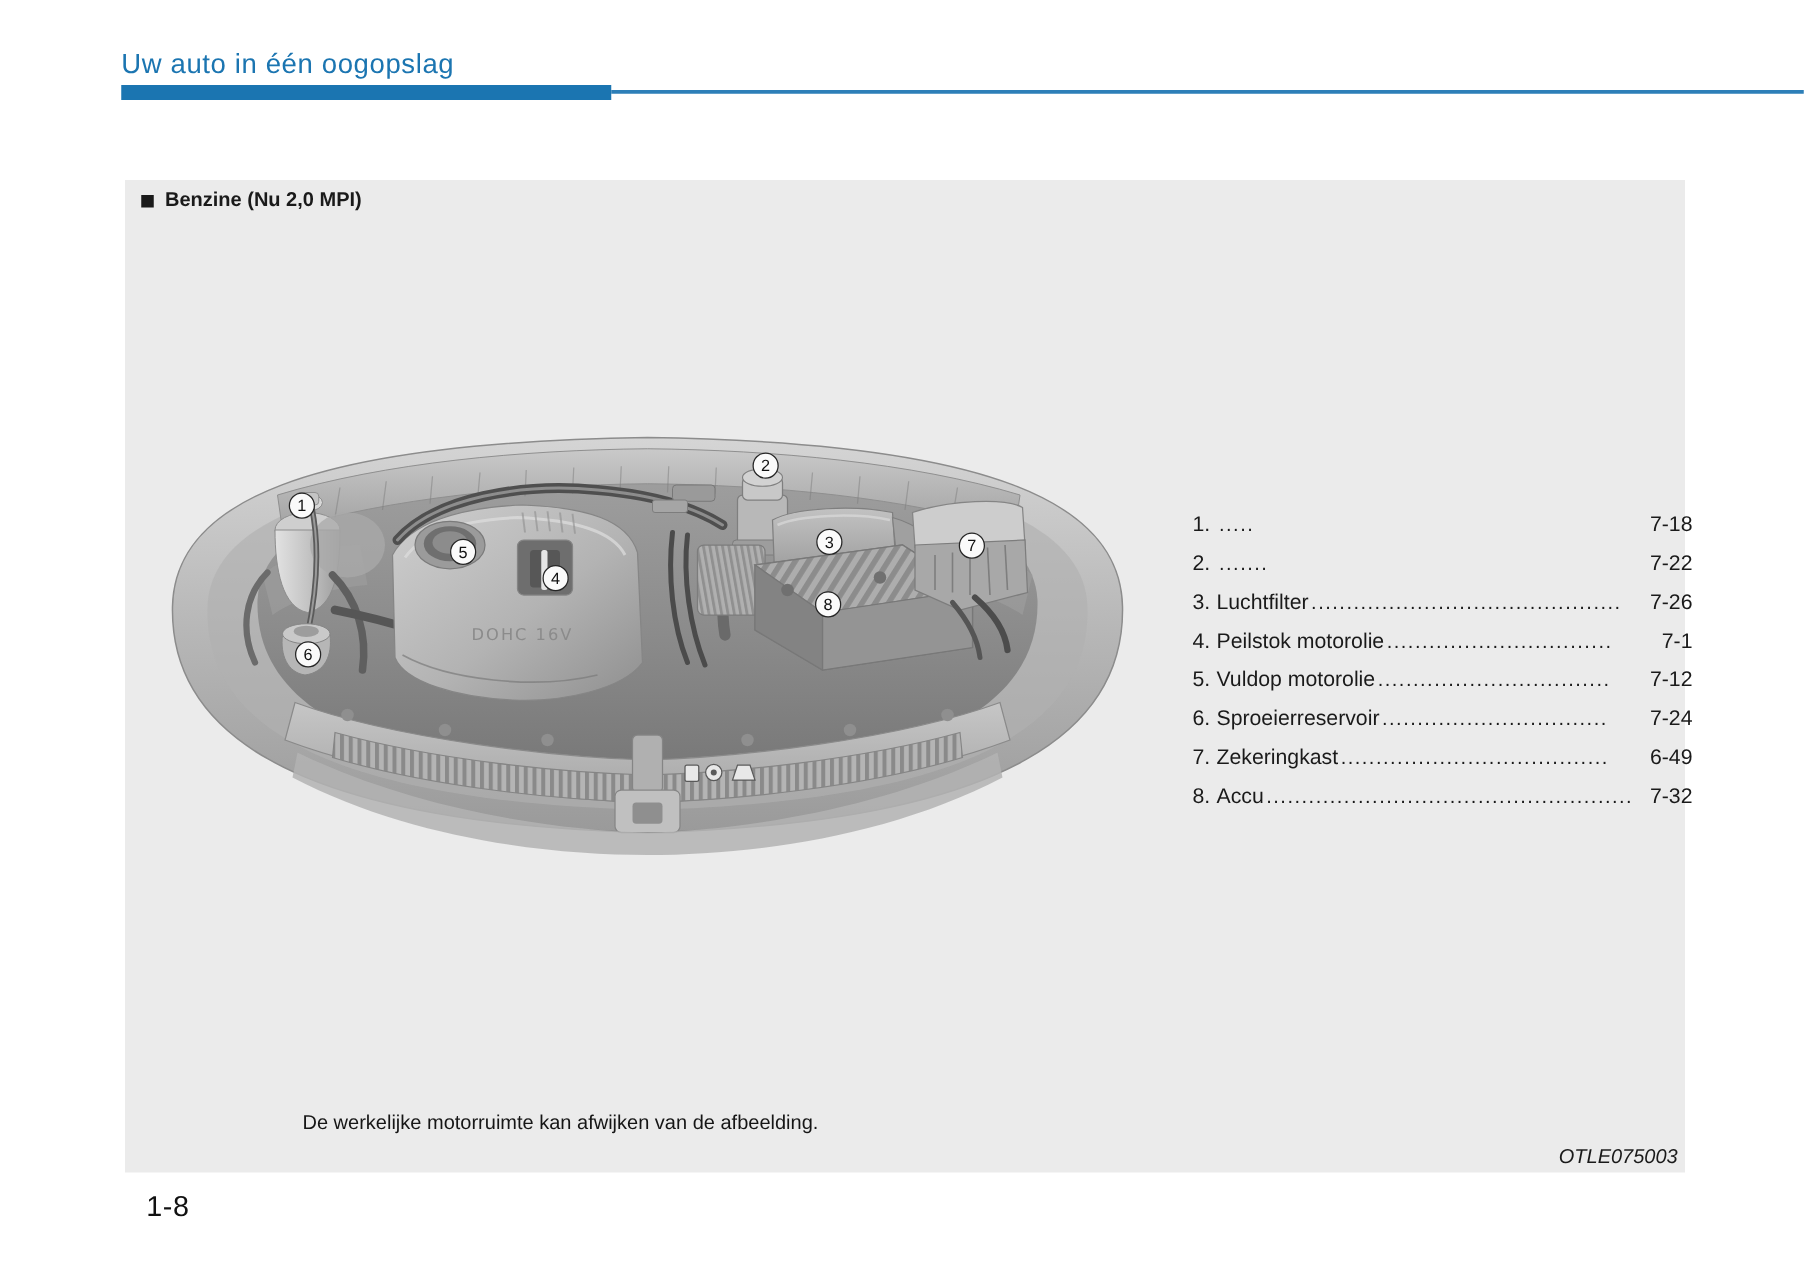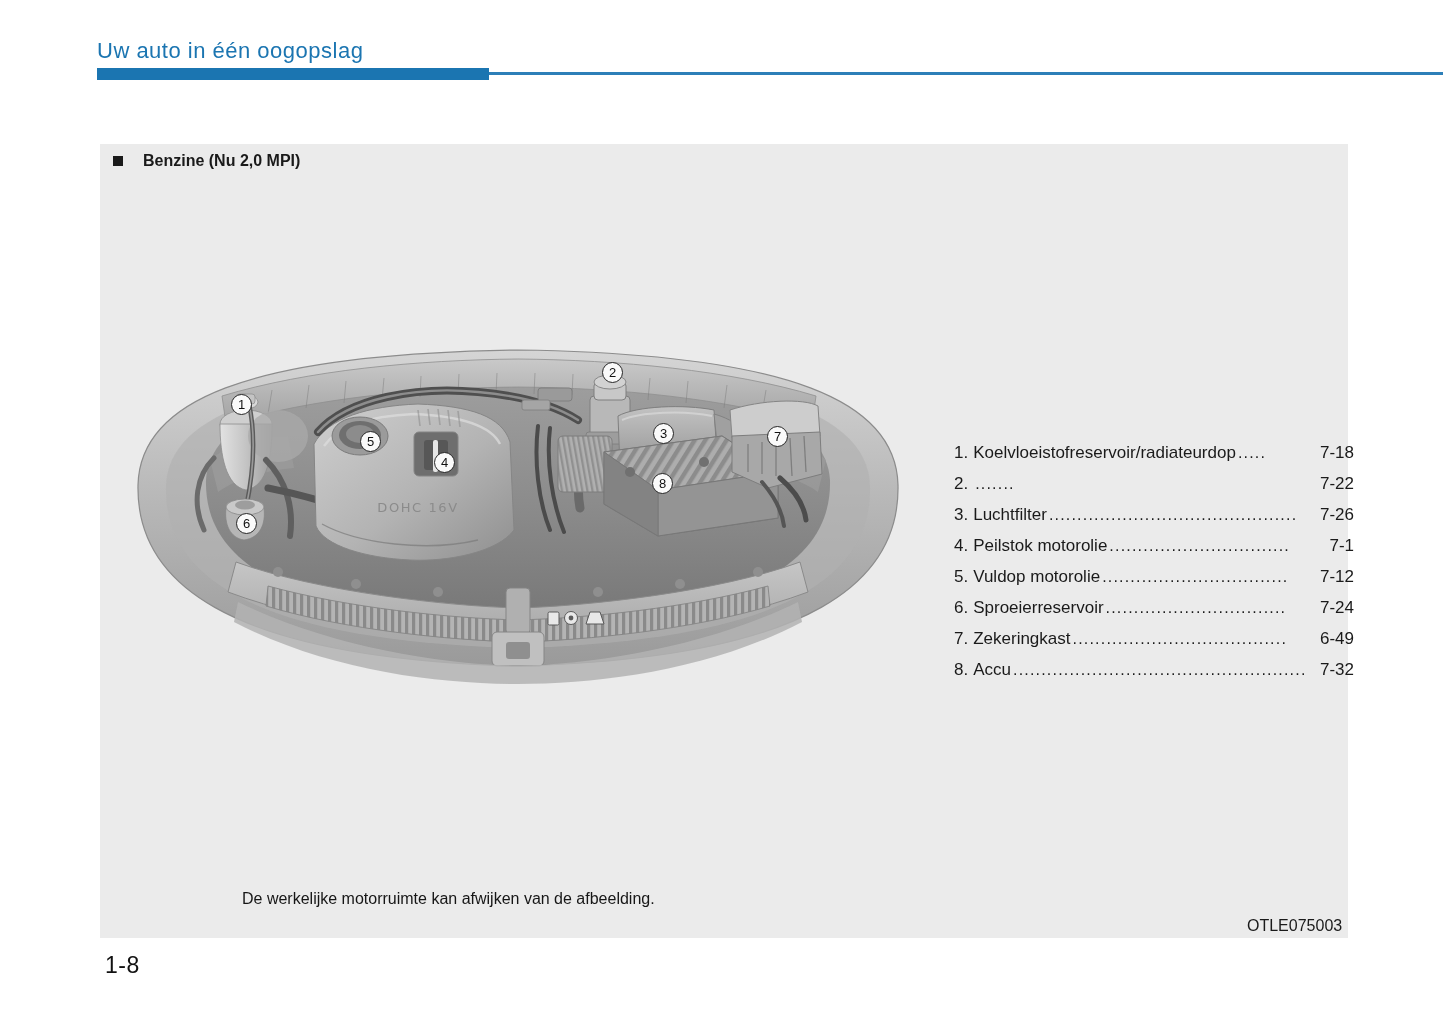--- a/index.html
+++ b/index.html
@@ -24,21 +24,21 @@
     background:#2d7fb8;
   }
   
   #content-panel{
     position:absolute;left:100px;top:144px;width:1248px;height:794px;
     background:#ebebeb;
   }
   #section-heading{
     position:absolute;left:113px;top:152px;
     font-size:16px;font-weight:bold;color:#1a1a1a;
-    display:flex;align-items:center;gap:20px;
+    display:flex;align-items:center;gap:9px;
   }
   #section-heading .bullet-square{
     display:inline-block;width:10px;height:10px;background:#1a1a1a;
     position:relative;top:0px;
   }
   
   #engine-figure{
     position:absolute;left:118px;top:340px;width:800px;height:345px;
   }
   #engine-figure svg{display:block;width:800px;height:345px;}
@@ -59,32 +59,32 @@
     font-size:17px;color:#1a1a1a;height:31px;line-height:31px;
     white-space:nowrap;
   }
   .legend-idx{flex:0 0 auto;padding-right:5px;}
   .legend-label{flex:0 0 auto;}
   .legend-dots{
     flex:1 1 auto;overflow:hidden;white-space:nowrap;
     letter-spacing:1.2px;padding:0 2px;color:#1a1a1a;
     font-size:16px;min-width:8px;
   }
-  .legend-page{flex:0 0 auto;margin-top:33px;}
+  .legend-page{flex:0 0 auto;}
   
   #figure-caption{
     position:absolute;left:242px;top:890px;
     font-size:16px;font-weight:normal;color:#161616;
   }
   #figure-code{
     position:absolute;left:1247px;top:917px;
-    font-size:16px;color:#1a1a1a;
+    font-size:16px;color:#1a1a1a;font-style:italic;
   }
   #page-number{
-    position:absolute;left:105px;top:952px;
+    position:absolute;left:117px;top:952px;
     font-size:23px;color:#111;letter-spacing:.5px;
   }
 </style>
 </head>
 <body>
 
 <div id="page-header">
   <div id="header-title">Uw auto in één oogopslag</div>
   <div id="header-bar-thick"></div>
   <div id="header-rule-thin"></div>
@@ -310,21 +310,20 @@
   <div class="callout" style="left:316px;top:112px;">4</div>
   <div class="callout" style="left:242px;top:91px;">5</div>
   <div class="callout" style="left:118px;top:173px;">6</div>
   <div class="callout" style="left:649px;top:86px;">7</div>
   <div class="callout" style="left:534px;top:133px;">8</div>
 </div>
 
 <div id="legend">
   <div class="legend-row">
     <span class="legend-idx">1.</span>
-    <span class="legend-label">Koelvloeistofreservoir/radiateurdop</span>
     <span class="legend-dots">.....</span>
     <span class="legend-page">7-18</span>
   </div>
   <div class="legend-row">
     <span class="legend-idx">2.</span>
     <span class="legend-dots">.......</span>
     <span class="legend-page">7-22</span>
   </div>
   <div class="legend-row">
     <span class="legend-idx">3.</span>

